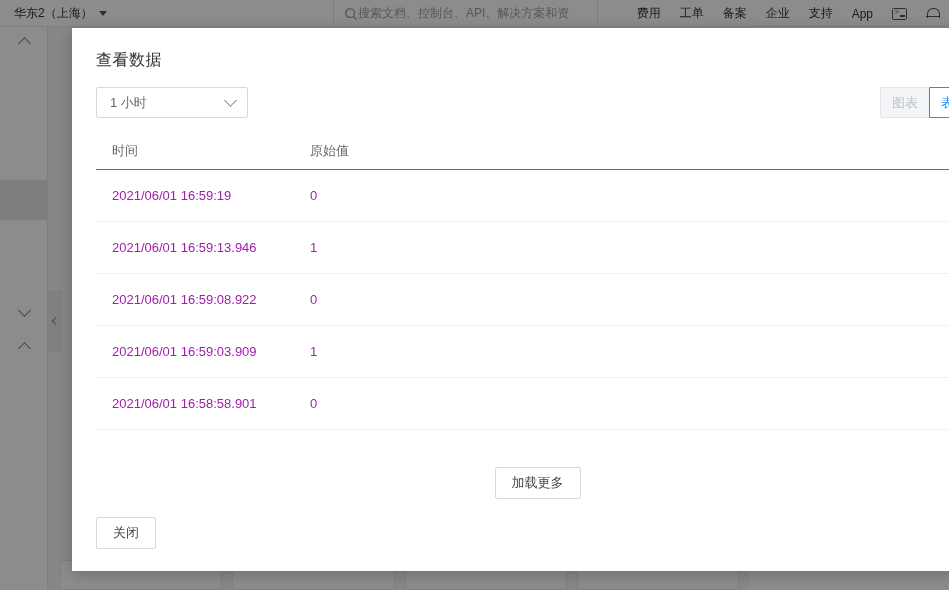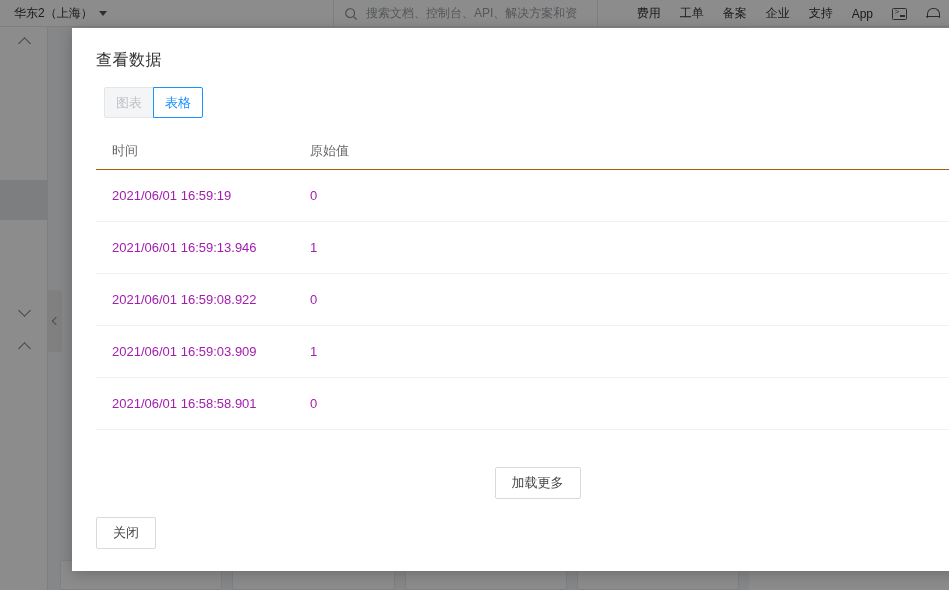--- a/index.html
+++ b/index.html
@@ -55,21 +55,20 @@
     display: inline-block;
   }
   .search-wrap {
     position: absolute;
     left: 333px;
     top: 0;
     height: 27px;
     width: 265px;
     display: flex;
     align-items: center;
-    gap: 8px;
     border-left: 1px solid #e8e8e8;
     border-right: 1px solid #e8e8e8;
     padding-left: 10px;
   }
   .search-icon-svg { flex: 0 0 auto; }
   .search-ph {
     font-size: 12px;
     color: #9aa0a6;
     white-space: nowrap;
   }
@@ -538,20 +537,24 @@
       <div class="modal-title">查看数据</div>
       <div class="modal-close">
         <svg width="17" height="17" viewBox="0 0 16 16">
           <line x1="2" y1="2" x2="14" y2="14" stroke="#7c7c7c" stroke-width="1.5"></line>
           <line x1="14" y1="2" x2="2" y2="14" stroke="#7c7c7c" stroke-width="1.5"></line>
         </svg>
       </div>
     </div>
 
     <div class="modal-toolbar">
+      <div class="select">
+        <span>1 小时</span>
+        <span class="chev-dn"></span>
+      </div>
 
       <div class="seg-group">
         <div class="seg">
           <span>图表</span>
         </div>
         <div class="seg active">
           <span>表格</span>
         </div>
       </div>
     </div>

